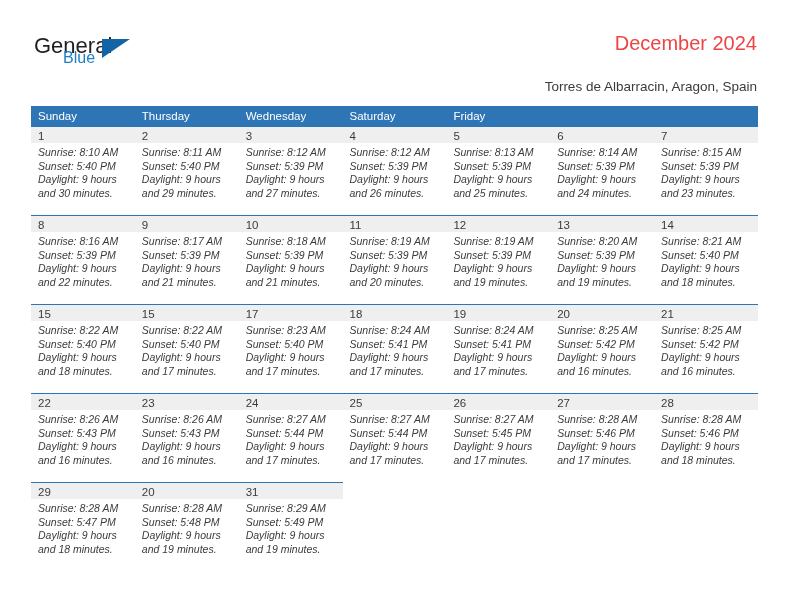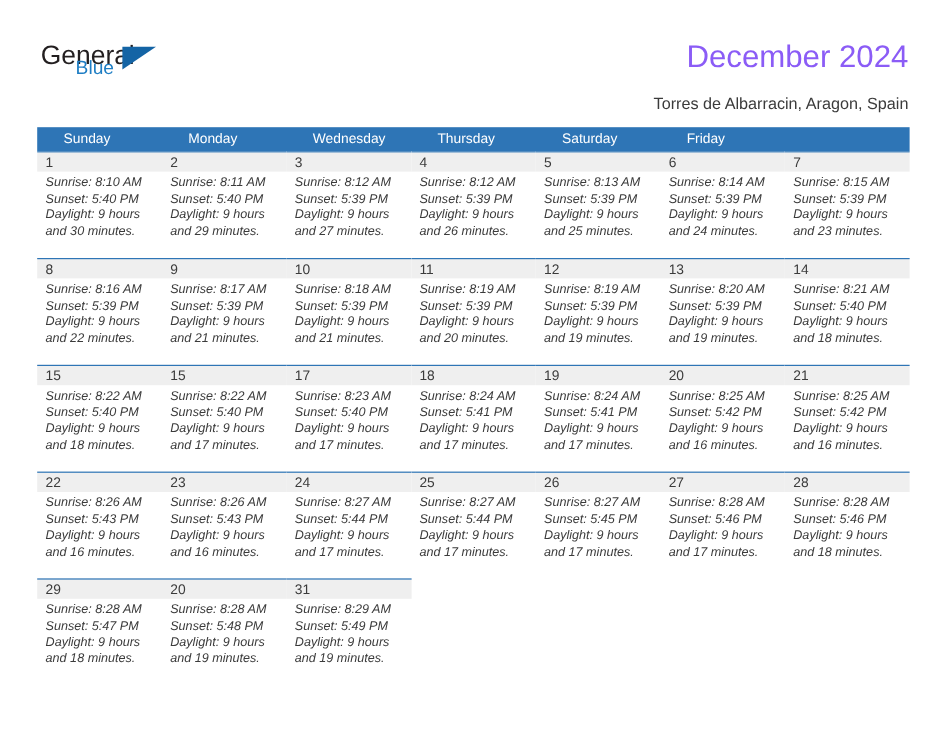--- a/index.html
+++ b/index.html
@@ -47,22 +47,22 @@
   .logo-blue {
     position: absolute;
     left: 29px; top: 12px;
     font-size: 16px;
     color: #1f7ec4;
     line-height: 24px;
   }
   .title {
     position: absolute;
     right: 35px; top: 32px;
-    font-size: 26px;
-    color: #8b5cf6;
+    font-size: 20px;
+    color: #ef4444;
     text-align: left;
     white-space: nowrap;
   }
   .subtitle {
     position: absolute;
     right: 35px; top: 79px;
     font-size: 13.5px;
     color: #3b3b3b;
     white-space: nowrap;
   }
@@ -77,21 +77,21 @@
     display: flex;
     width: 727px;
     height: 20px;
     background: #2e75b6;
   }
   .dow {
     flex: 0 0 103.857px;
     color: #ffffff;
     font-size: 11.5px;
     line-height: 20px;
-    padding-left: 22px;
+    padding-left: 7px;
     overflow: hidden;
     white-space: nowrap;
   }
   .week {
     display: flex;
     width: 727px;
     height: 89px;
   }
   .cell {
     flex: 0 0 103.857px;
@@ -143,23 +143,22 @@
     </div>
 
     <div class="title">December 2024</div>
     <div class="subtitle">Torres de Albarracin, Aragon, Spain</div>
   </div>
 
   <div class="calendar">
 
     <div class="dow-row">
       <div class="dow">Sunday</div>
-      <div class="dow">Monday</div>
+      <div class="dow">Thursday</div>
       <div class="dow">Wednesday</div>
-      <div class="dow">Thursday</div>
       <div class="dow">Saturday</div>
       <div class="dow">Friday</div>
     </div>
 
     <div id="weeks-container">
         <div class="week">
           <div class="cell filled">
             <div class="daynum-band">
               <div class="daynum">1</div>
             </div>

